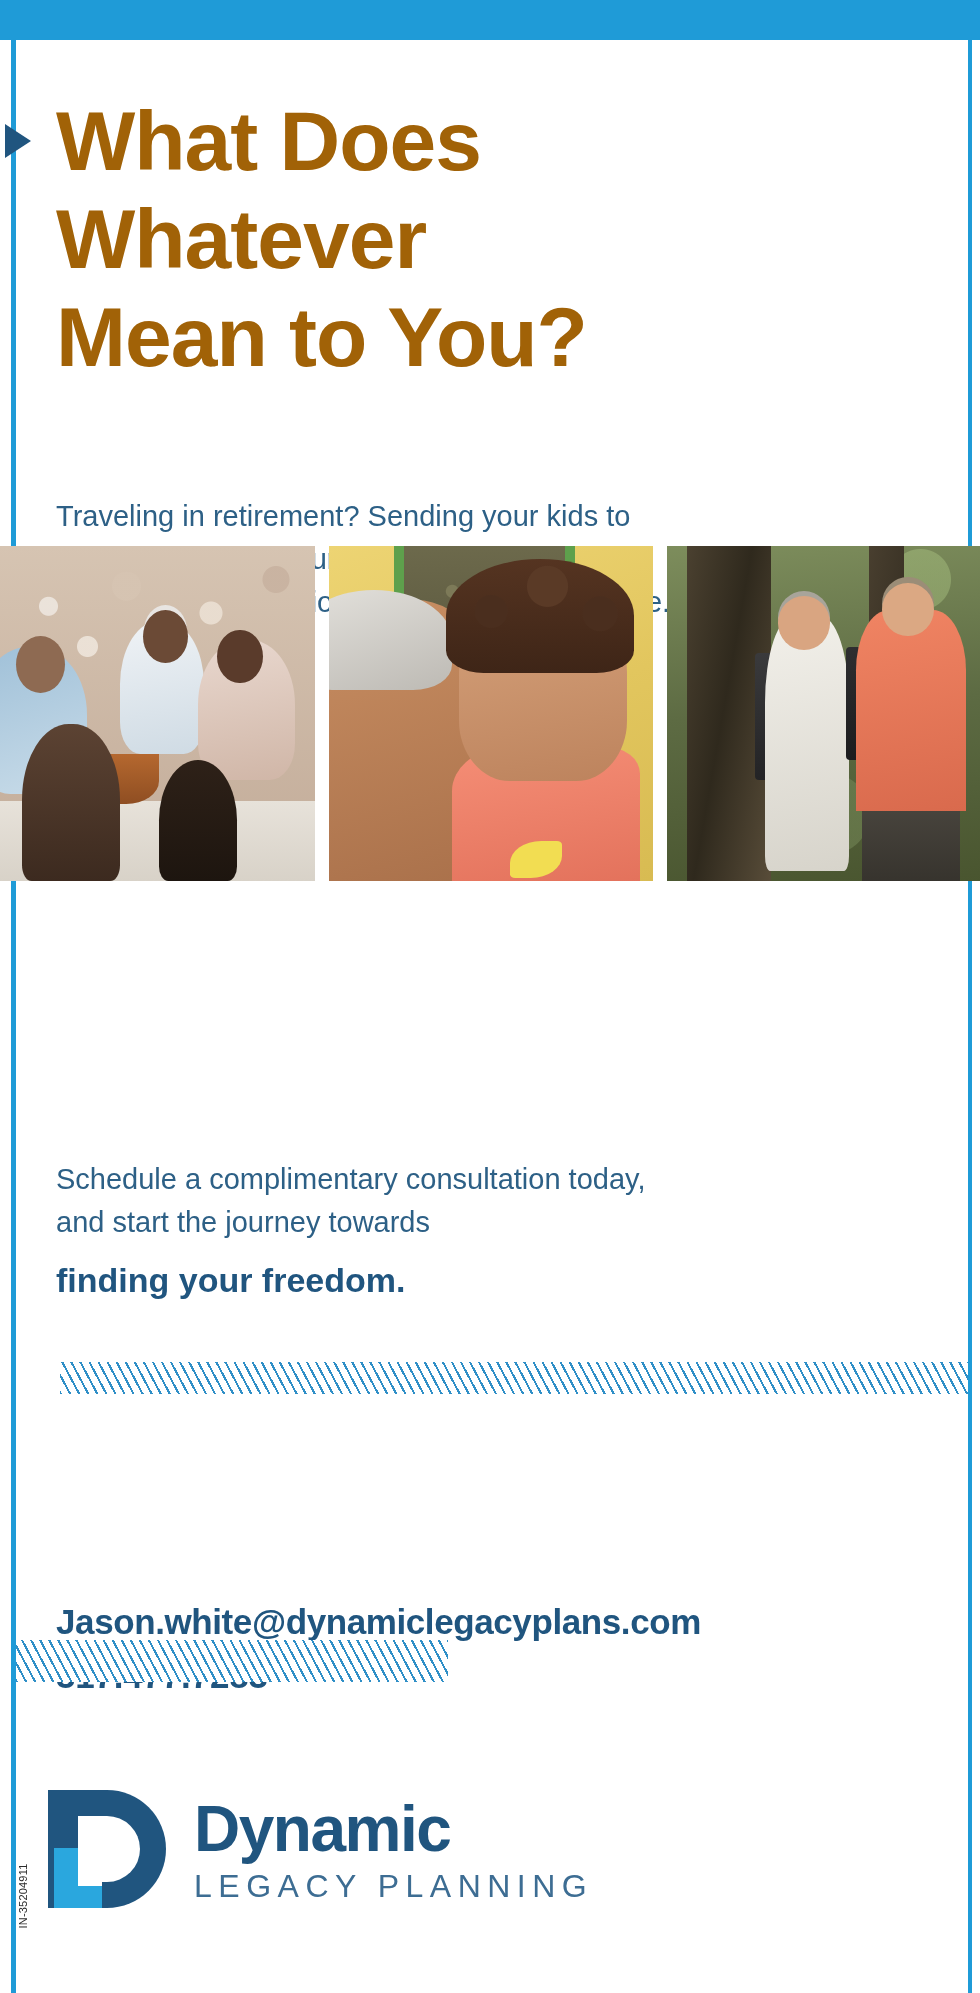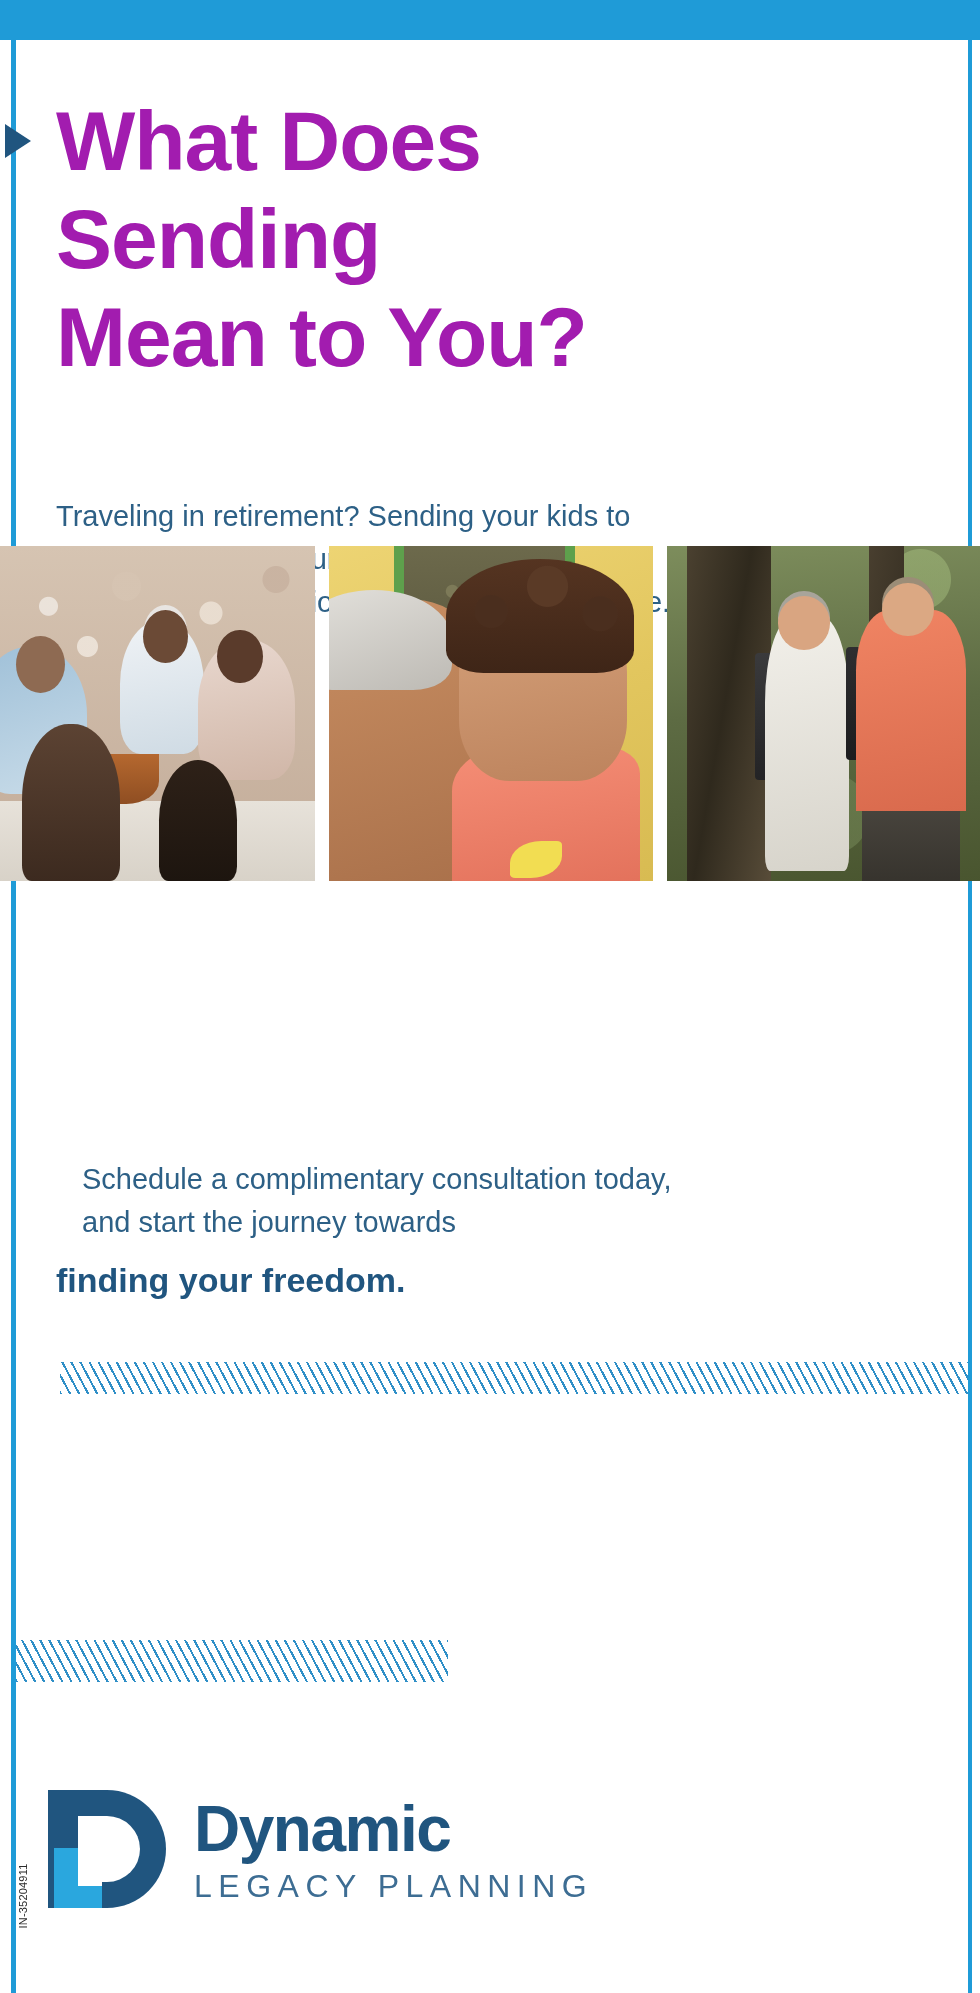--- a/index.html
+++ b/index.html
@@ -58,21 +58,21 @@
     width: 0; height: 0;
     border-top: 17px solid transparent;
     border-bottom: 17px solid transparent;
     border-left: 26px solid #20557f;
   }
   .headline {
     margin-left: 56px;
     font-size: 84px;
     line-height: 98px;
     font-weight: bold;
-    color: #a21caf;
+    color: #a16207;
     letter-spacing: -1px;
   }
   .headline .hl-line { display: block; white-space: nowrap; }
 
   
   .intro {
     position: absolute; left: 56px; top: 495px;
     width: 690px;
     font-size: 29px;
     line-height: 43px;
@@ -193,21 +193,20 @@
   .cta {
     position: absolute; left: 56px; top: 1158px;
     width: 720px;
   }
   .cta-line {
     display: block;
     font-size: 29px;
     line-height: 43px;
     color: #2d6086;
     white-space: nowrap;
-    margin-left: 26px;
   }
   .cta-bold {
     display: block;
     font-size: 34px;
     line-height: 52px;
     font-weight: bold;
     color: #20557f;
     white-space: nowrap;
     margin-top: 10px;
   }
@@ -349,21 +348,21 @@
   <div class="top-bar"></div>
   <div class="left-rule"></div>
   <div class="right-rule"></div>
 
   <div class="job-id">IN-35204911</div>
 
   <div class="headline-wrap">
     <div class="tri"></div>
     <h1 class="headline">
       <span class="hl-line">What Does</span>
-      <span class="hl-line">Sending</span>
+      <span class="hl-line">Whatever</span>
       <span class="hl-line">Mean to You?</span>
     </h1>
   </div>
 
   <p class="intro">
     <span>Traveling in retirement? Sending your kids to</span>
     <span>college? Starting your own business?</span>
     <span>Whatever you envision, we’ll help get you there.</span>
   </p>
 
@@ -409,20 +408,24 @@
   </div>
 
   <div class="cta">
     <span class="cta-line">Schedule a complimentary consultation today,</span>
     <span class="cta-line">and start the journey towards</span>
     <span class="cta-bold">finding your freedom.</span>
   </div>
 
   <div class="hatch hatch-1"></div>
 
+  <div class="contact">
+    <div class="email">Jason.white@dynamiclegacyplans.com</div>
+    <div class="phone">317.477.7283</div>
+  </div>
 
   <div class="hatch hatch-2"></div>
 
 
   <div class="logo">
     <div class="logo-mark">
       <div class="logo-d"></div>
       <div class="logo-d-hole"></div>
       <div class="logo-l"></div>
       <div class="logo-l-notch"></div>

